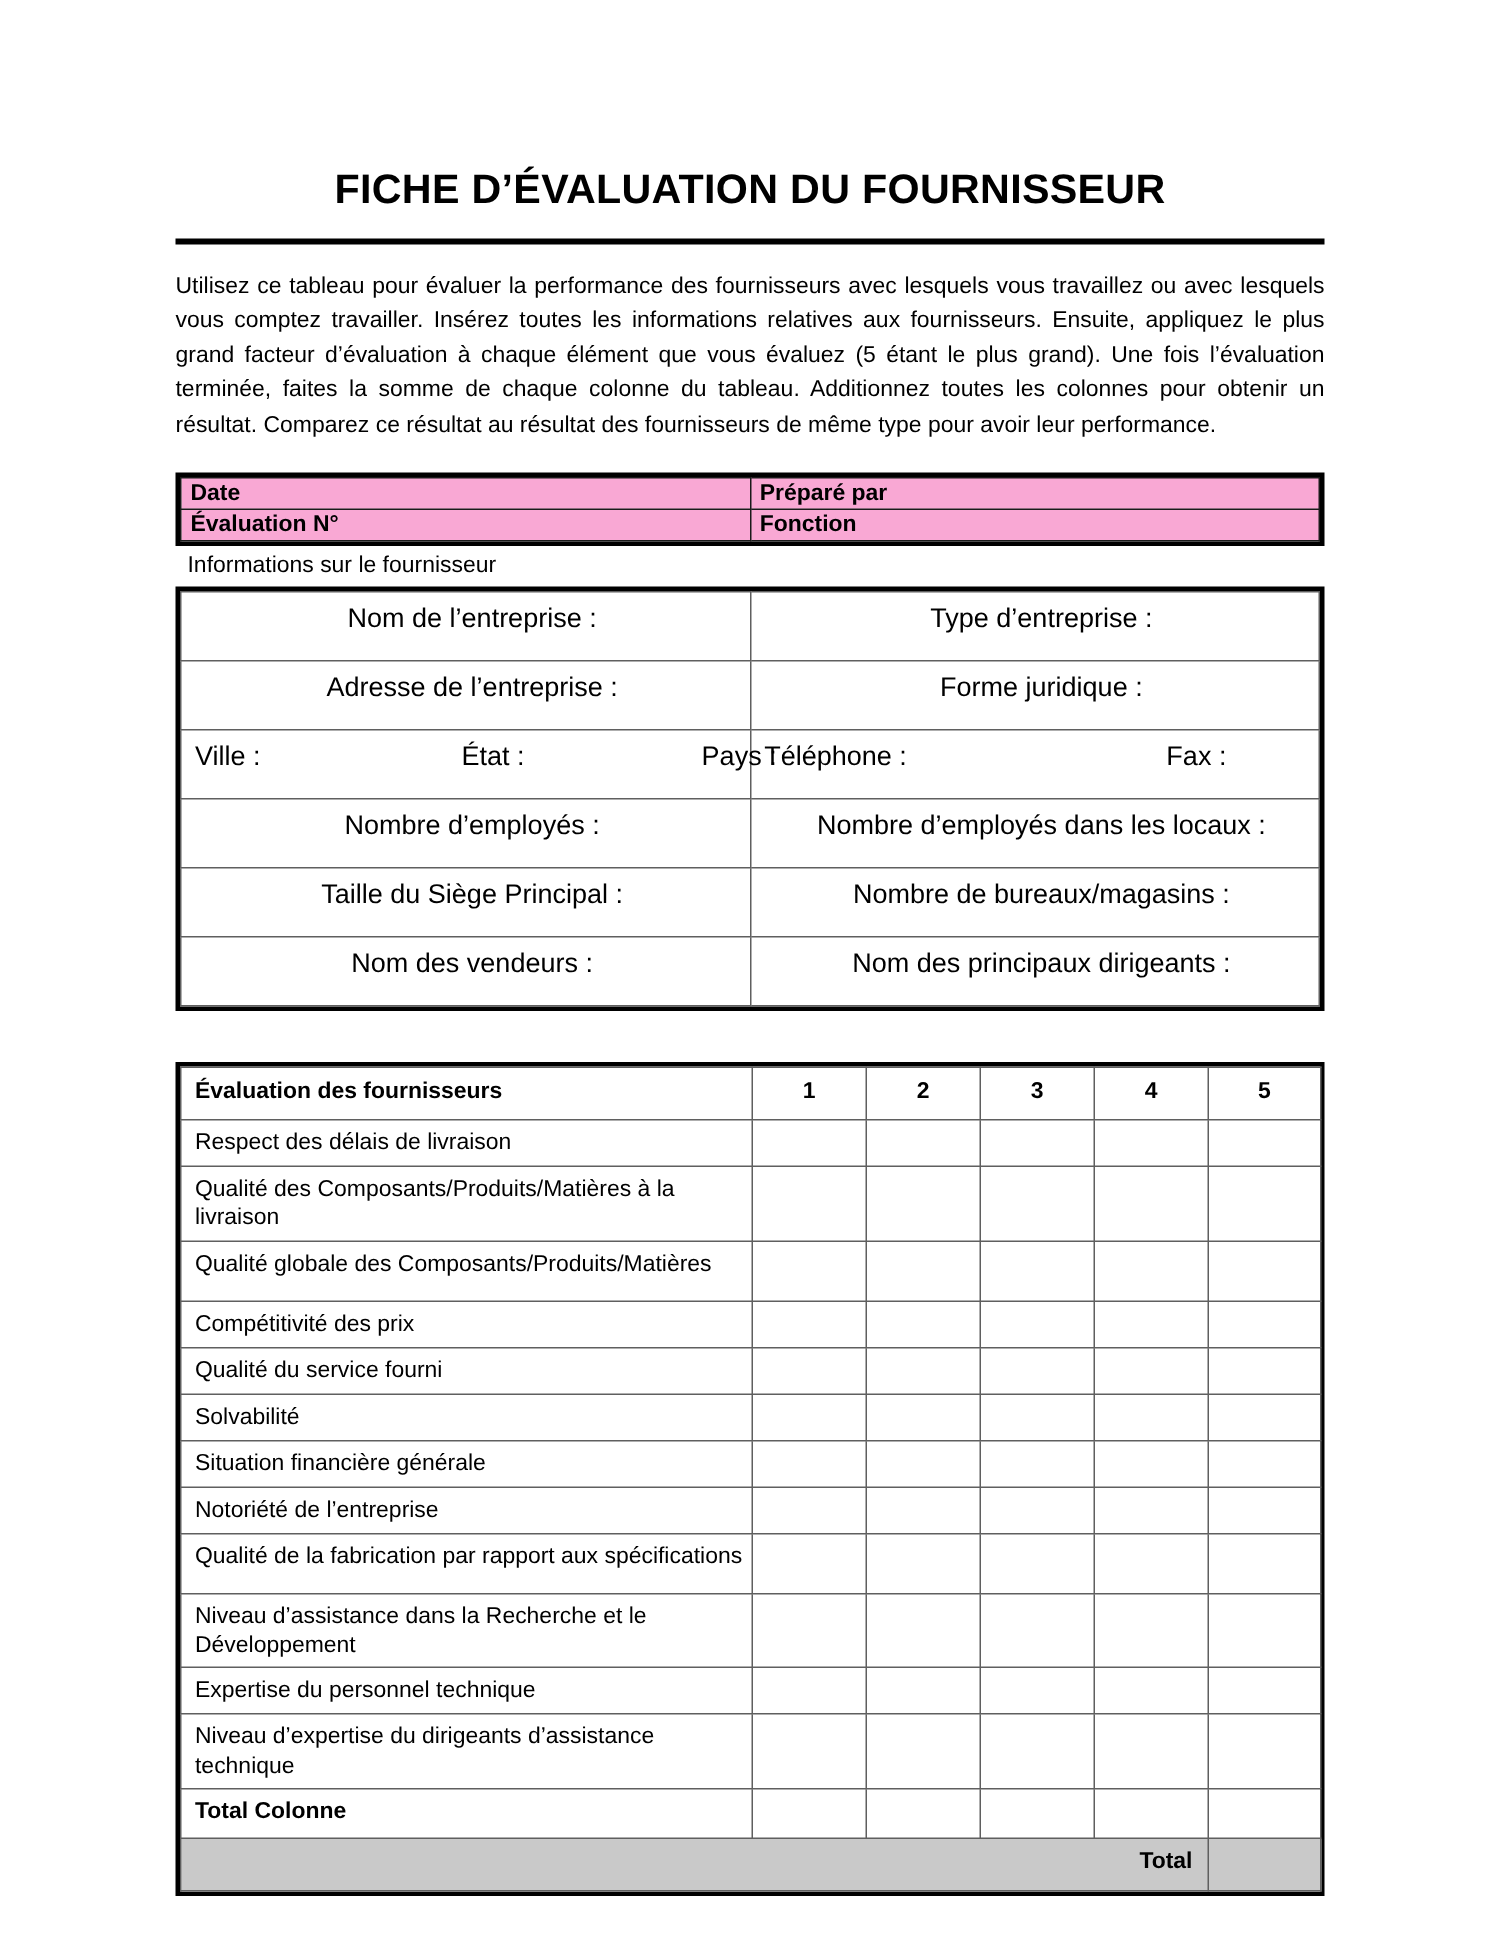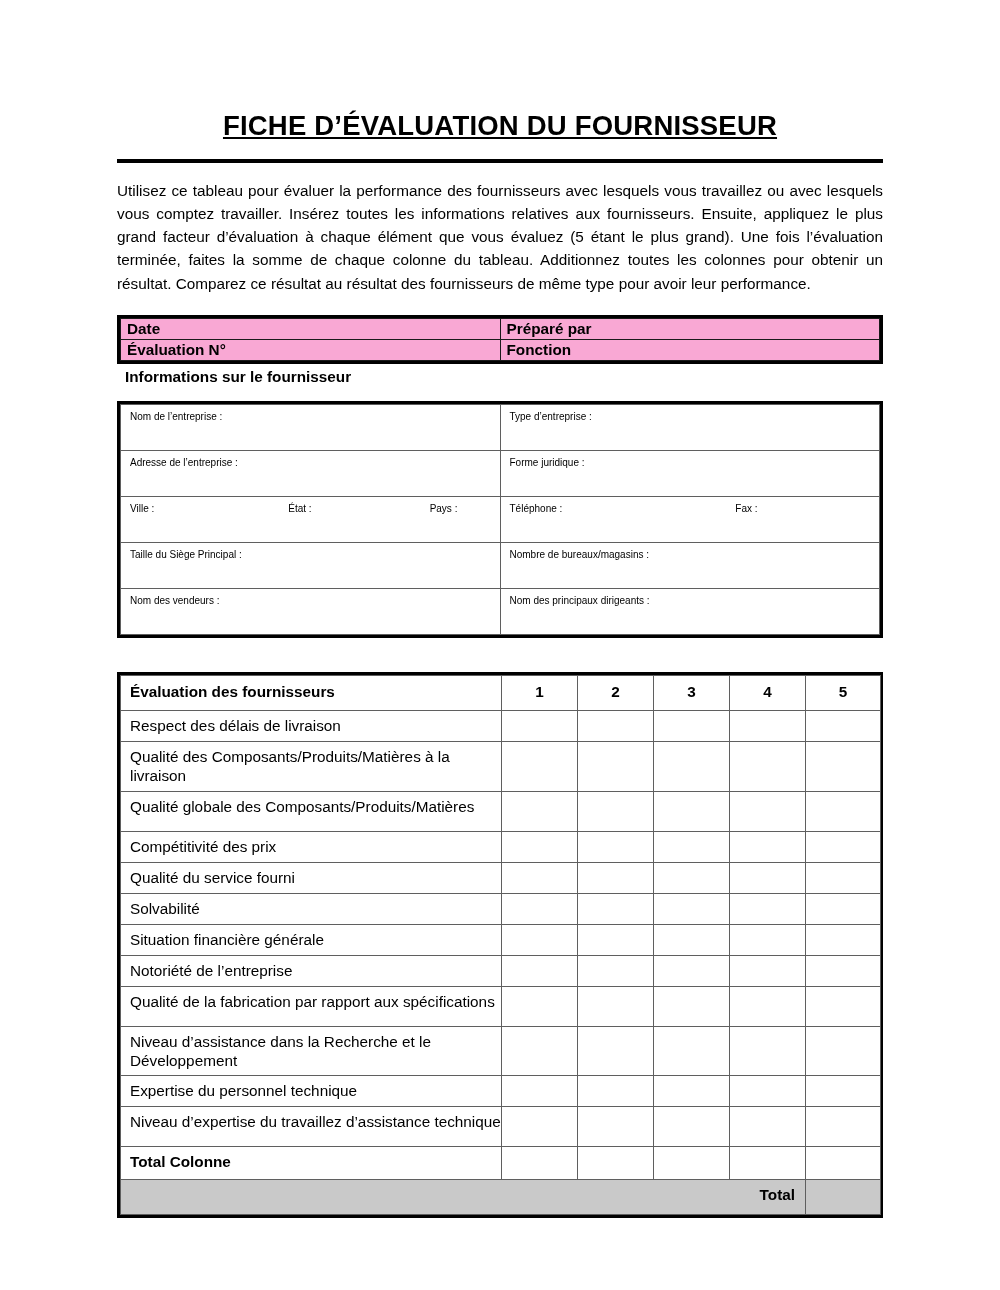--- a/index.html
+++ b/index.html
@@ -16,21 +16,21 @@
   }
   .page {
     position: relative;
     width: 1000px;
     height: 1290px;
     box-sizing: border-box;
     padding: 0 117px;
   }
 
   
-  .title-block { padding-top: 110px; text-decoration: underline; }
+  .title-block { padding-top: 110px; }
   h1.doc-title {
     margin: 0;
     font-size: 27.5px;
     font-weight: bold;
     text-align: center;
     letter-spacing: 0.2px;
     line-height: 1.15;
   }
   .title-rule {
     margin-top: 17px;
@@ -75,33 +75,34 @@
     font-size: 15.3px;
     height: 20px;
     line-height: 20px;
     padding: 0 6px;
     vertical-align: middle;
     border: 1px solid #1a1a1a;
   }
 
   .section-label {
     font-size: 15.3px;
-    font-weight: bold;
-    padding: 3px 0 14px 8px;
+    font-weight: normal;
+    padding: 3px 0 4px 8px;
     line-height: 1.3;
   }
 
   
   .info-wrap { margin-top: 0px; }
   table.info-table td {
-    font-size: 10px;
+    font-size: 18px;
     height: 33px;
     padding: 6px 0 6px 9px;
     vertical-align: top;
     line-height: 1.25;
+    text-align: center;
   }
   table.info-table td.right-col { padding-left: 9px; }
   .inline-row {
     display: flex;
     width: 100%;
   }
   .inline-row .lbl { white-space: nowrap; }
   .inline-row .lbl.a { flex: 0 0 auto; }
   .inline-row .lbl.b { margin-left: 134px; }
   .inline-row .lbl.c { margin-left: 118px; }
@@ -193,20 +194,24 @@
               <span class="lbl b">État :</span>
               <span class="lbl c">Pays :</span>
             </div>
           </td>
           <td class="right-col">
             <div class="inline-row">
               <span class="lbl a">Téléphone :</span>
               <span class="lbl t2">Fax :</span>
             </div>
           </td>
+        </tr>
+        <tr>
+          <td>Nombre d’employés :</td>
+          <td class="right-col">Nombre d’employés dans les locaux :</td>
         </tr>
         <tr>
           <td>Taille du Siège Principal :</td>
           <td class="right-col">Nombre de bureaux/magasins :</td>
         </tr>
         <tr>
           <td>Nom des vendeurs :</td>
           <td class="right-col">Nom des principaux dirigeants :</td>
         </tr>
       </tbody>
@@ -314,21 +319,21 @@
           </tr>
           <tr class="crit">
             <td>Expertise du personnel technique</td>
             <td class="num"></td>
             <td class="num"></td>
             <td class="num"></td>
             <td class="num"></td>
             <td class="num"></td>
           </tr>
           <tr class="crit tall">
-            <td>Niveau d’expertise du travaillez d’assistance technique</td>
+            <td>Niveau d’expertise du dirigeants d’assistance technique</td>
             <td class="num"></td>
             <td class="num"></td>
             <td class="num"></td>
             <td class="num"></td>
             <td class="num"></td>
           </tr>
           <tr class="totalcol">
             <td>Total Colonne</td>
             <td class="num"></td>
             <td class="num"></td>

